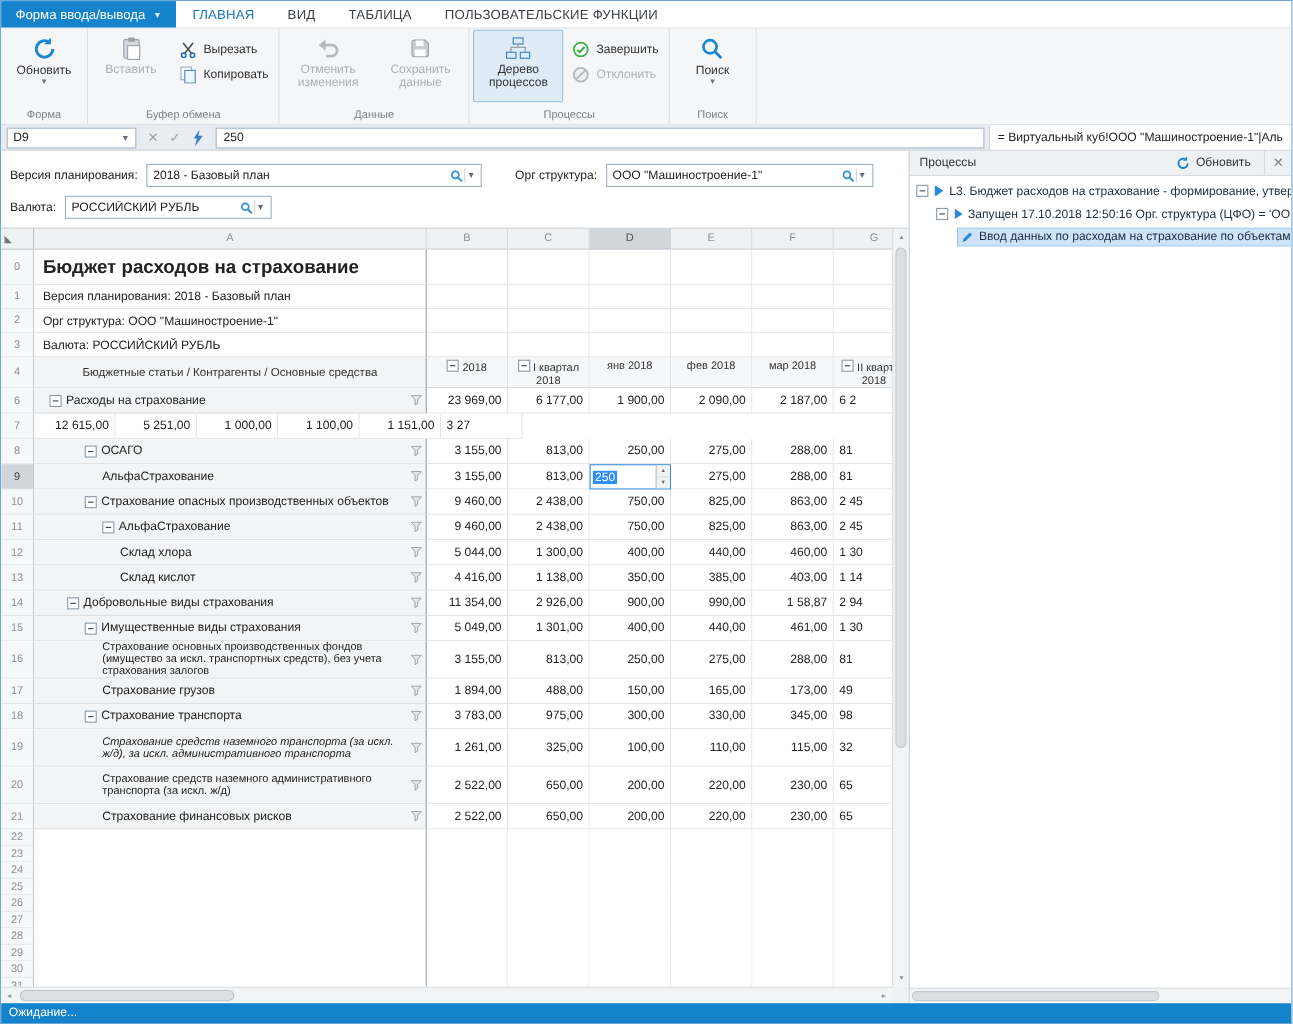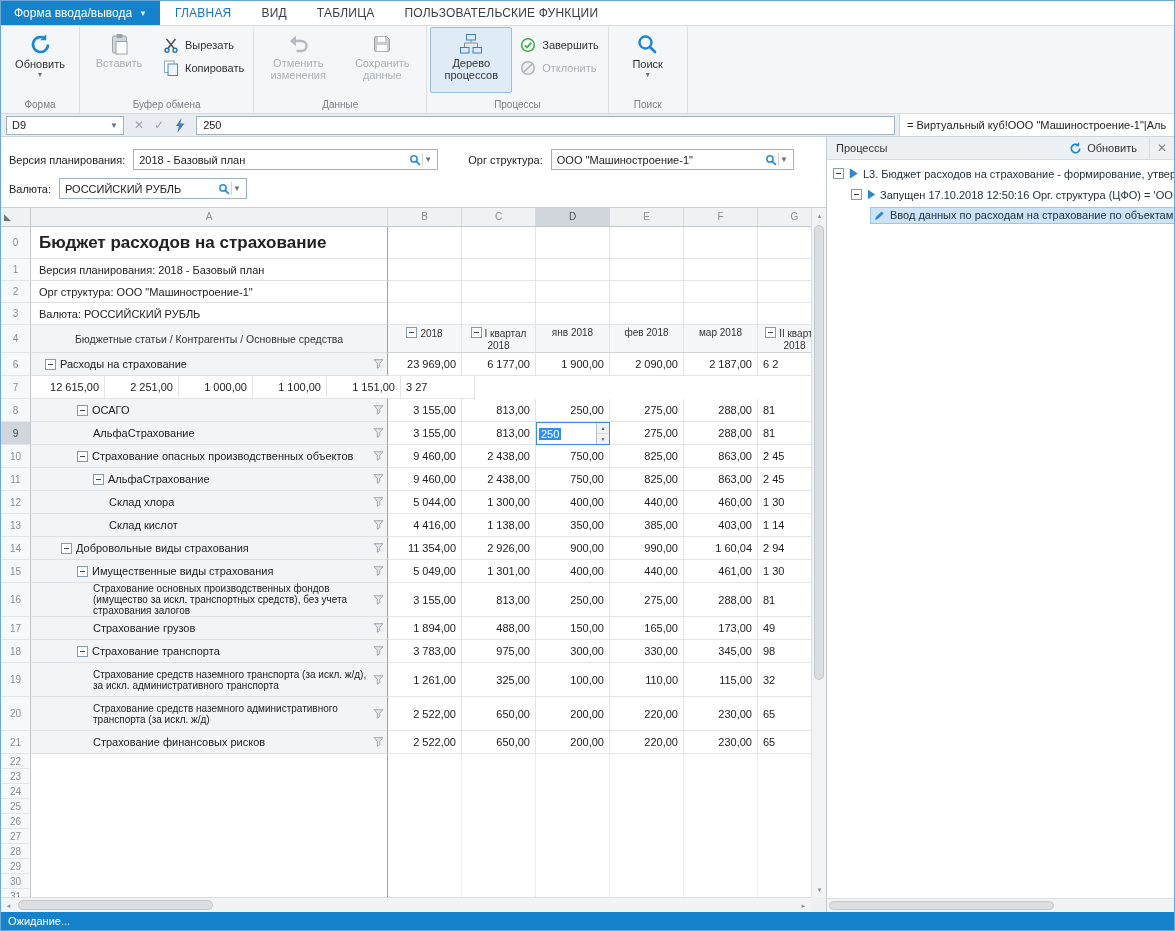--- a/index.html
+++ b/index.html
@@ -433,21 +433,21 @@
               <div class="rval">23 969,00</div>
               <div class="rval">6 177,00</div>
               <div class="rval">1 900,00</div>
               <div class="rval">2 090,00</div>
               <div class="rval">2 187,00</div>
               <div class="rval gcol">6 2</div>
             </div>
             <div class="grow drow">
               <div class="rnum">7</div>
               <div class="rval">12 615,00</div>
-              <div class="rval">2 251,00</div>
+              <div class="rval">5 251,00</div>
               <div class="rval">1 000,00</div>
               <div class="rval">1 100,00</div>
               <div class="rval">1 151,00</div>
               <div class="rval gcol">3 27</div>
             </div>
             <div class="grow drow">
               <div class="rnum">8</div>
               <div class="rlabel" style="padding-left: 46px;">
                 <span class="cbox"></span>
                 <span class="rtext">ОСАГО</span>
@@ -551,21 +551,21 @@
                 <span class="cbox"></span>
                 <span class="rtext">Добровольные виды страхования</span>
                 <span class="funnel"><svg width="11" height="10" viewBox="0 0 11 10">
                     <path d="M1 .7h9L6.7 4.3v3.4L4.3 9.3V4.3z" fill="#e3e7ea" stroke="#8f979e" stroke-width=".8"></path>
                   </svg></span>
               </div>
               <div class="rval">11 354,00</div>
               <div class="rval">2 926,00</div>
               <div class="rval">900,00</div>
               <div class="rval">990,00</div>
-              <div class="rval">1 60,04</div>
+              <div class="rval">1 58,87</div>
               <div class="rval gcol">2 94</div>
             </div>
             <div class="grow drow">
               <div class="rnum">15</div>
               <div class="rlabel" style="padding-left: 46px;">
                 <span class="cbox"></span>
                 <span class="rtext">Имущественные виды страхования</span>
                 <span class="funnel"><svg width="11" height="10" viewBox="0 0 11 10">
                     <path d="M1 .7h9L6.7 4.3v3.4L4.3 9.3V4.3z" fill="#e3e7ea" stroke="#8f979e" stroke-width=".8"></path>
                   </svg></span>
@@ -618,21 +618,21 @@
               </div>
               <div class="rval">3 783,00</div>
               <div class="rval">975,00</div>
               <div class="rval">300,00</div>
               <div class="rval">330,00</div>
               <div class="rval">345,00</div>
               <div class="rval gcol">98</div>
             </div>
             <div class="grow drow tall">
               <div class="rnum">19</div>
-              <div class="rlabel" style="padding-left: 62px;">
+              <div class="rlabel" style="padding-left: 62px; font-style: italic;">
                 <span class="rtext">Страхование средств наземного транспорта (за искл. ж/д), за искл. административного транспорта</span>
                 <span class="funnel"><svg width="11" height="10" viewBox="0 0 11 10">
                     <path d="M1 .7h9L6.7 4.3v3.4L4.3 9.3V4.3z" fill="#e3e7ea" stroke="#8f979e" stroke-width=".8"></path>
                   </svg></span>
               </div>
               <div class="rval">1 261,00</div>
               <div class="rval">325,00</div>
               <div class="rval">100,00</div>
               <div class="rval">110,00</div>
               <div class="rval">115,00</div>

